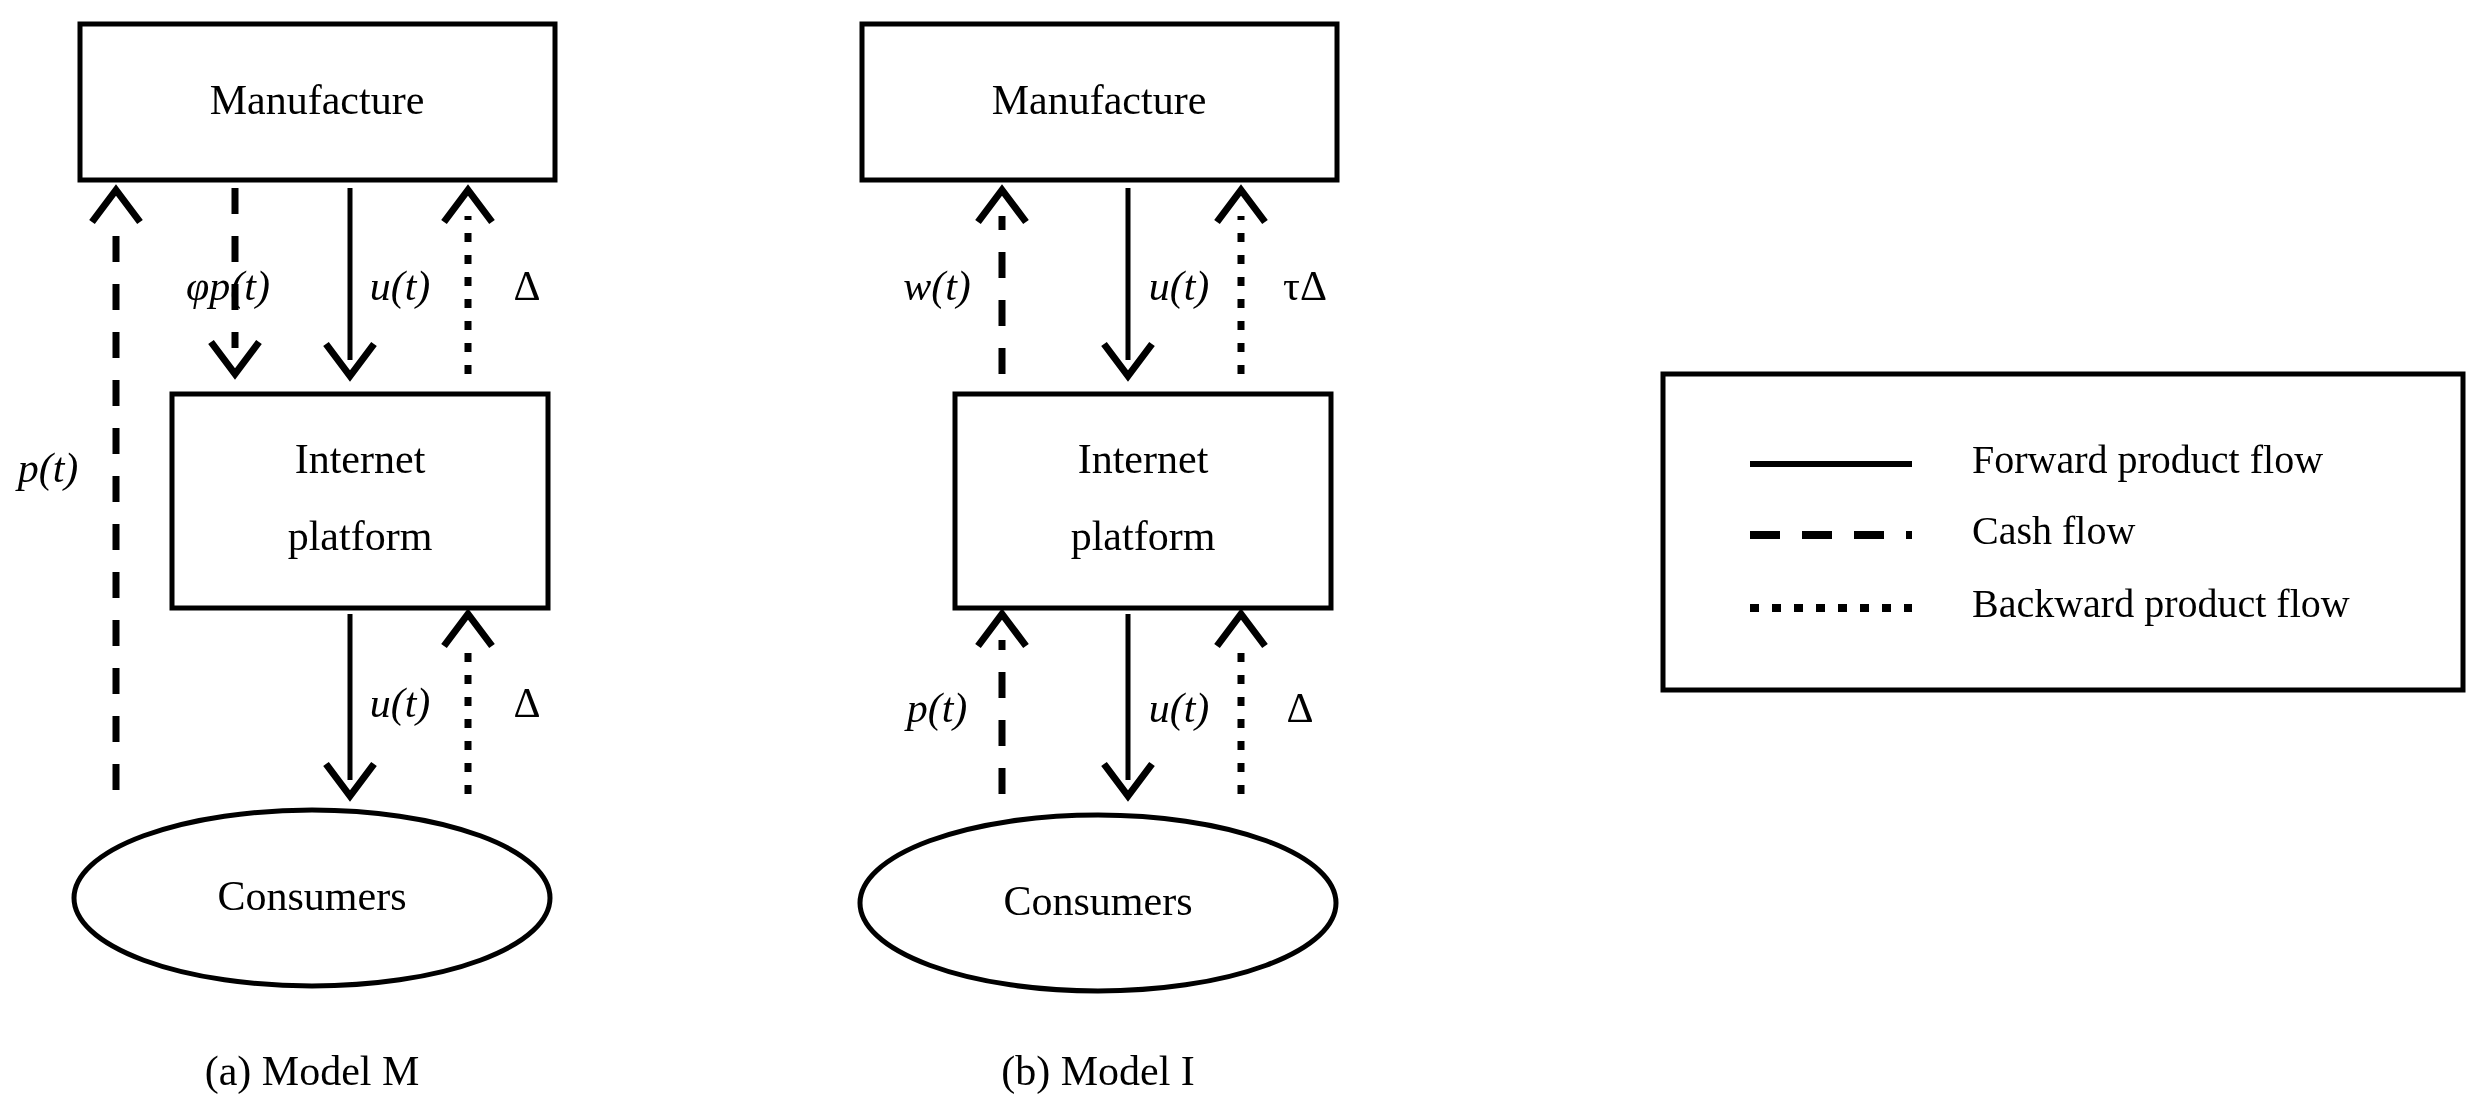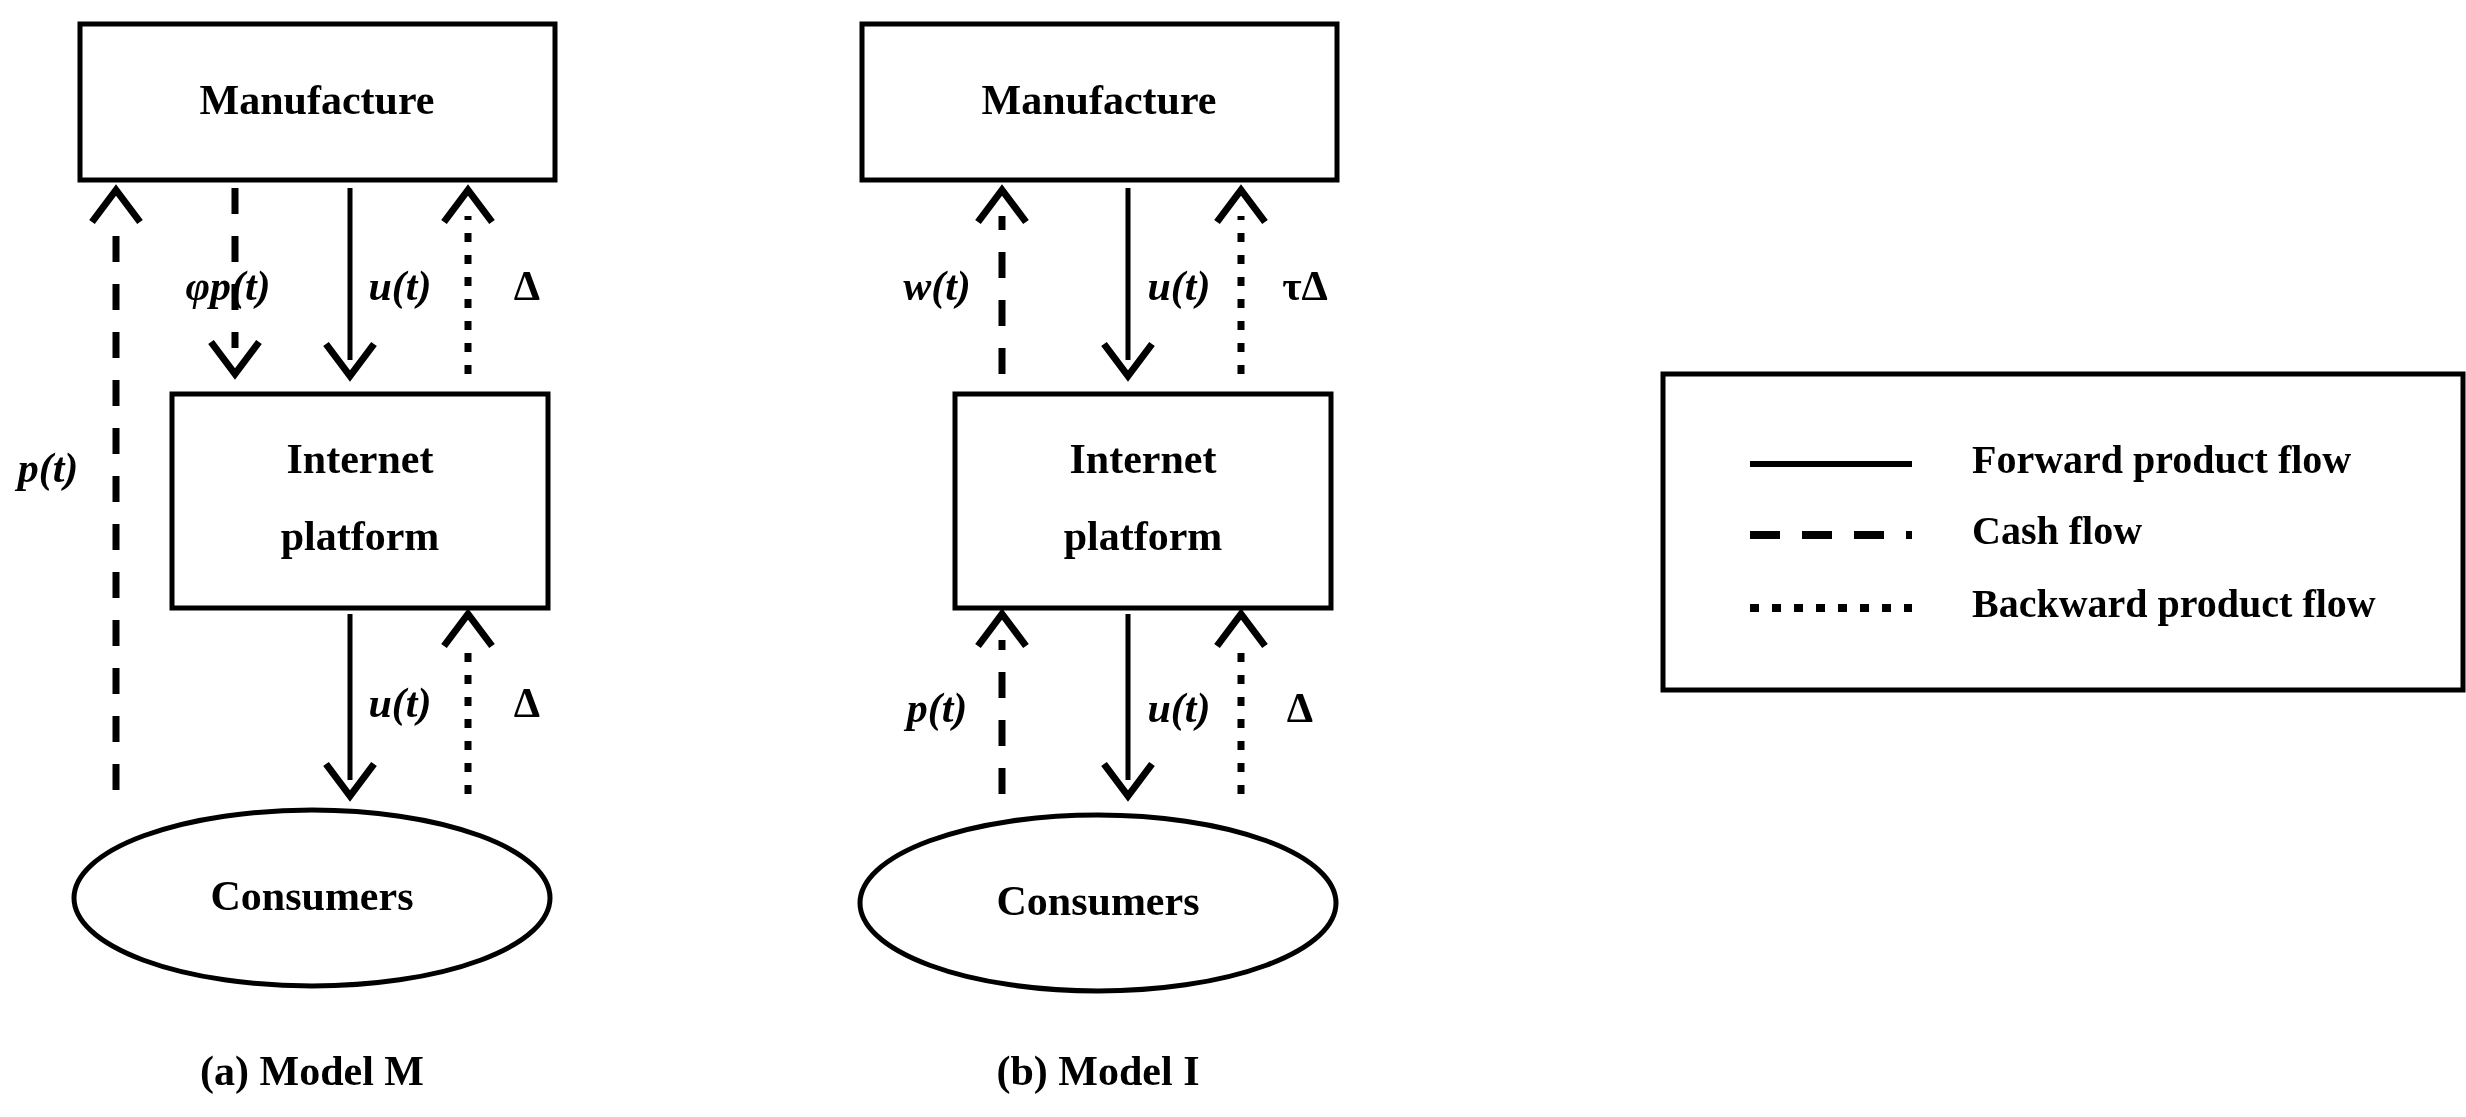--- a/index.html
+++ b/index.html
@@ -11,21 +11,20 @@
     width: 2466px;
     height: 1117px;
     font-family: "Liberation Serif", "DejaVu Serif", serif;
     color: #000000;
     overflow: hidden;
   }
   #diagram-root {
     position: relative;
     width: 2466px;
     height: 792px;
-    font-weight: bold;
   }
   svg.canvas {
     position: absolute;
     left: 0;
     top: 0;
     width: 2466px;
     height: 1117px;
   }
   text {
     fill: #000000;

